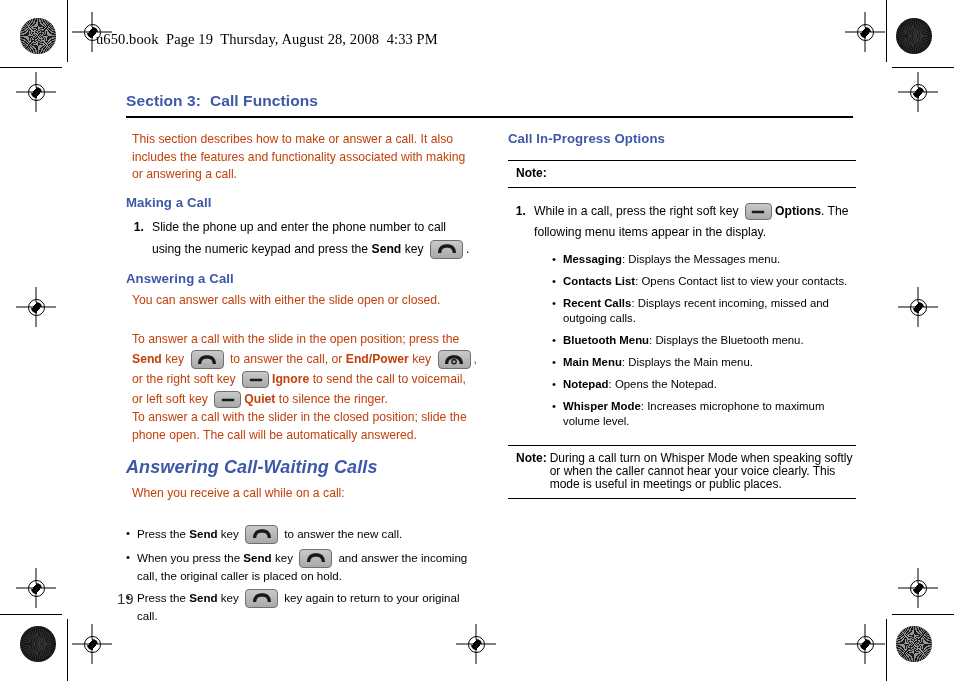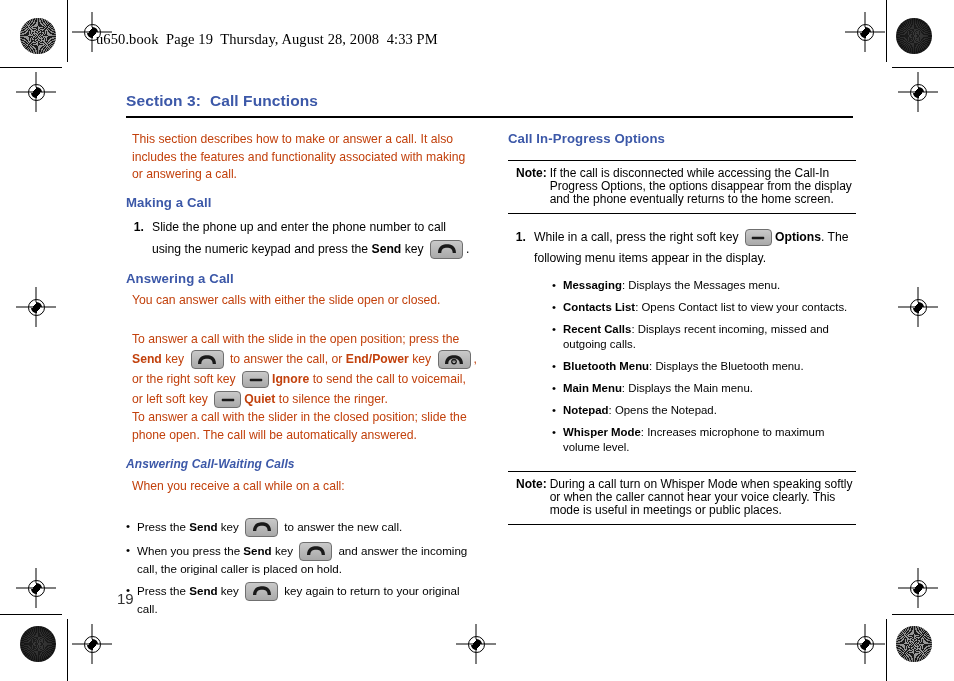--- a/index.html
+++ b/index.html
@@ -143,21 +143,21 @@
 
   h3.sub-head {
     color: #3c58a8;
     font-size: 13.2px;
     font-weight: bold;
     margin: 11px 0 6px 0;
     letter-spacing: .1px;
   }
   h4.sub-sub-head {
     color: #3c58a8;
-    font-size: 12px;
+    font-size: 18px;
     font-weight: bold;
     font-style: italic;
     margin: 13px 0 7px 0;
     letter-spacing: .1px;
   }
 
   .step {
     display: flex;
     margin-top: 6px;
     font-size: 12.2px;
@@ -386,21 +386,20 @@
     <div class="col-gap"></div>
 
     <div class="col-right">
 
       <h3 class="sub-head" style="margin-top:0;">Call In-Progress Options</h3>
 
 
       <div class="note-box">
         <div class="note-inner">
           <span class="note-label">Note:</span>
-          <span class="note-text">If the call is disconnected while accessing the Call-In Progress Options, the options disappear from the display and the phone eventually returns to the home screen.</span>
         </div>
       </div>
 
       <div class="step" style="margin-top:13px; line-height:21px;">
         <span class="num">1.</span>
         <span class="txt"><span>While in a call, press the right soft key </span><span class="keycap soft"><svg width="13" height="4" viewBox="0 0 13 4">
                 <rect x="0" y="0.8" width="13" height="2.4" rx="1" fill="#1a1a1a"></rect>
               </svg></span><b>Options</b><span>. The following menu items appear in the display.</span></span>
       </div>
 

